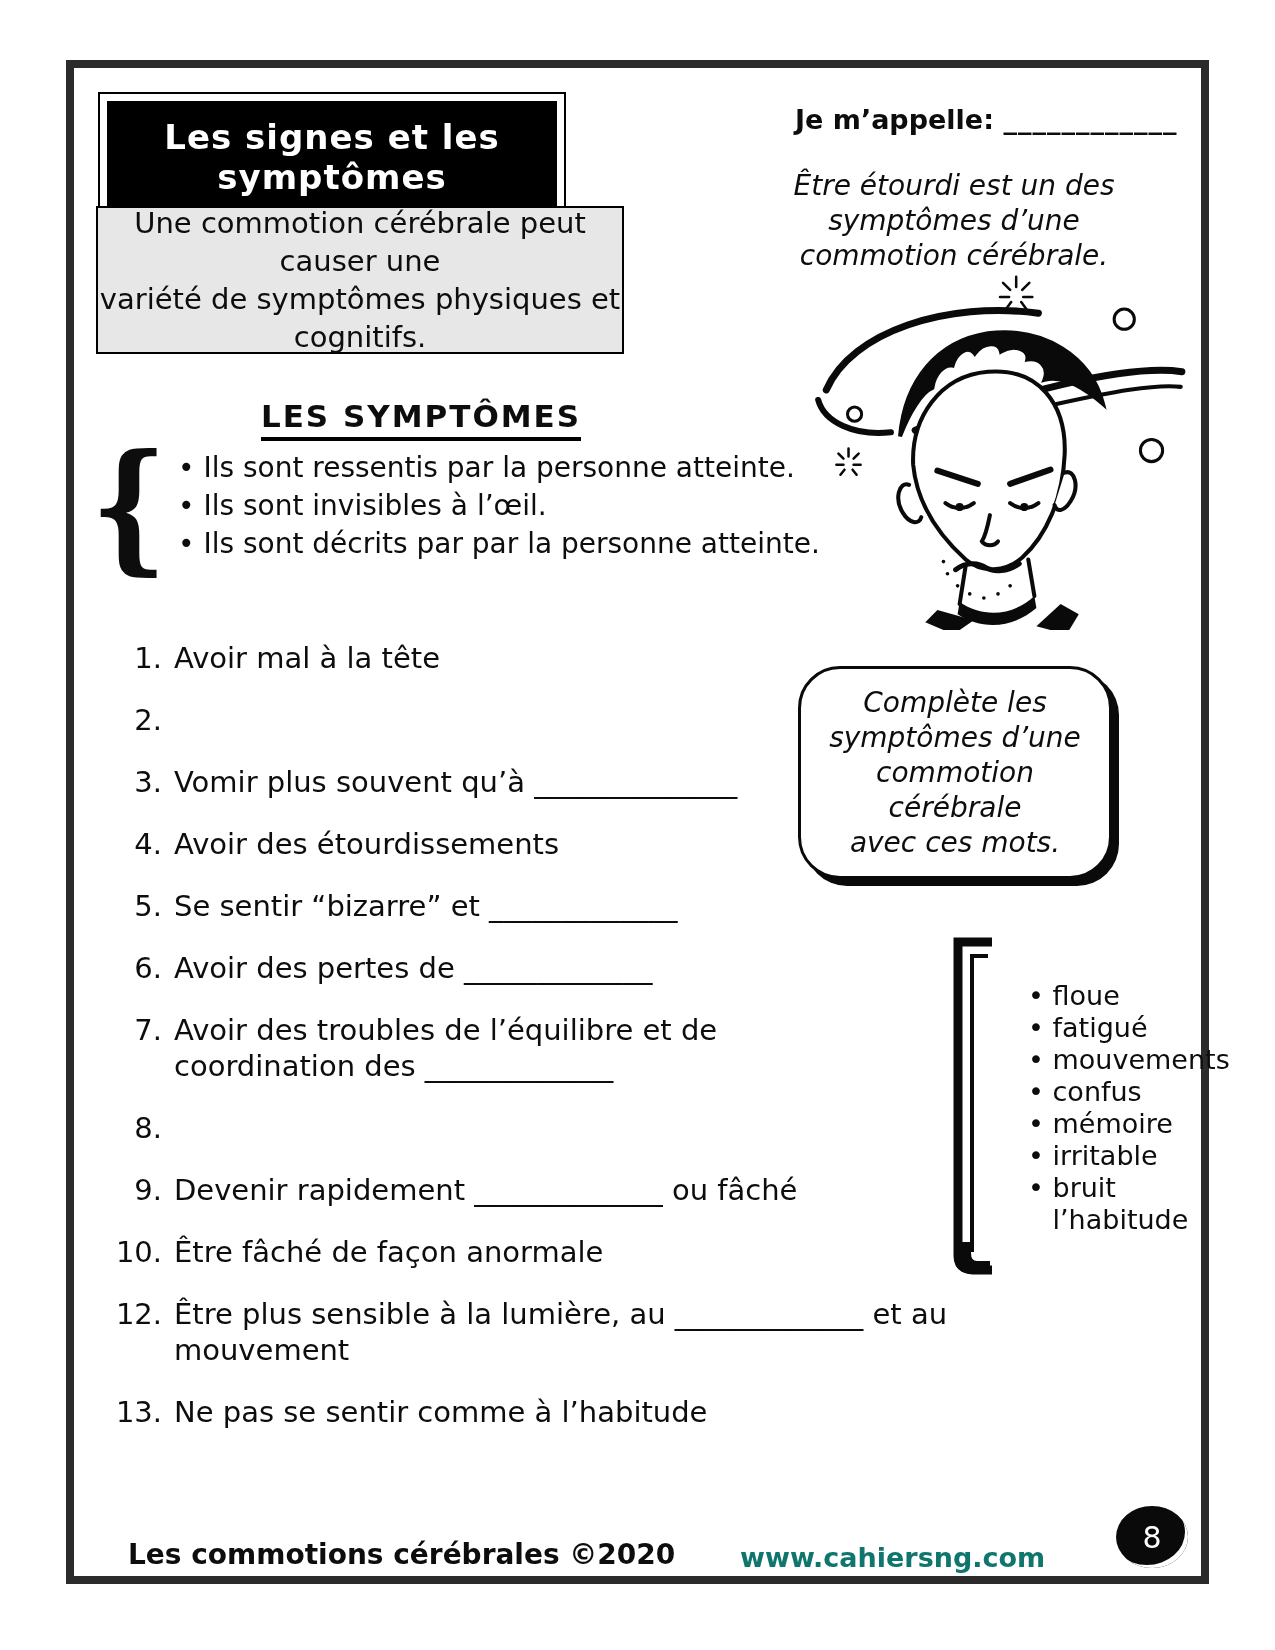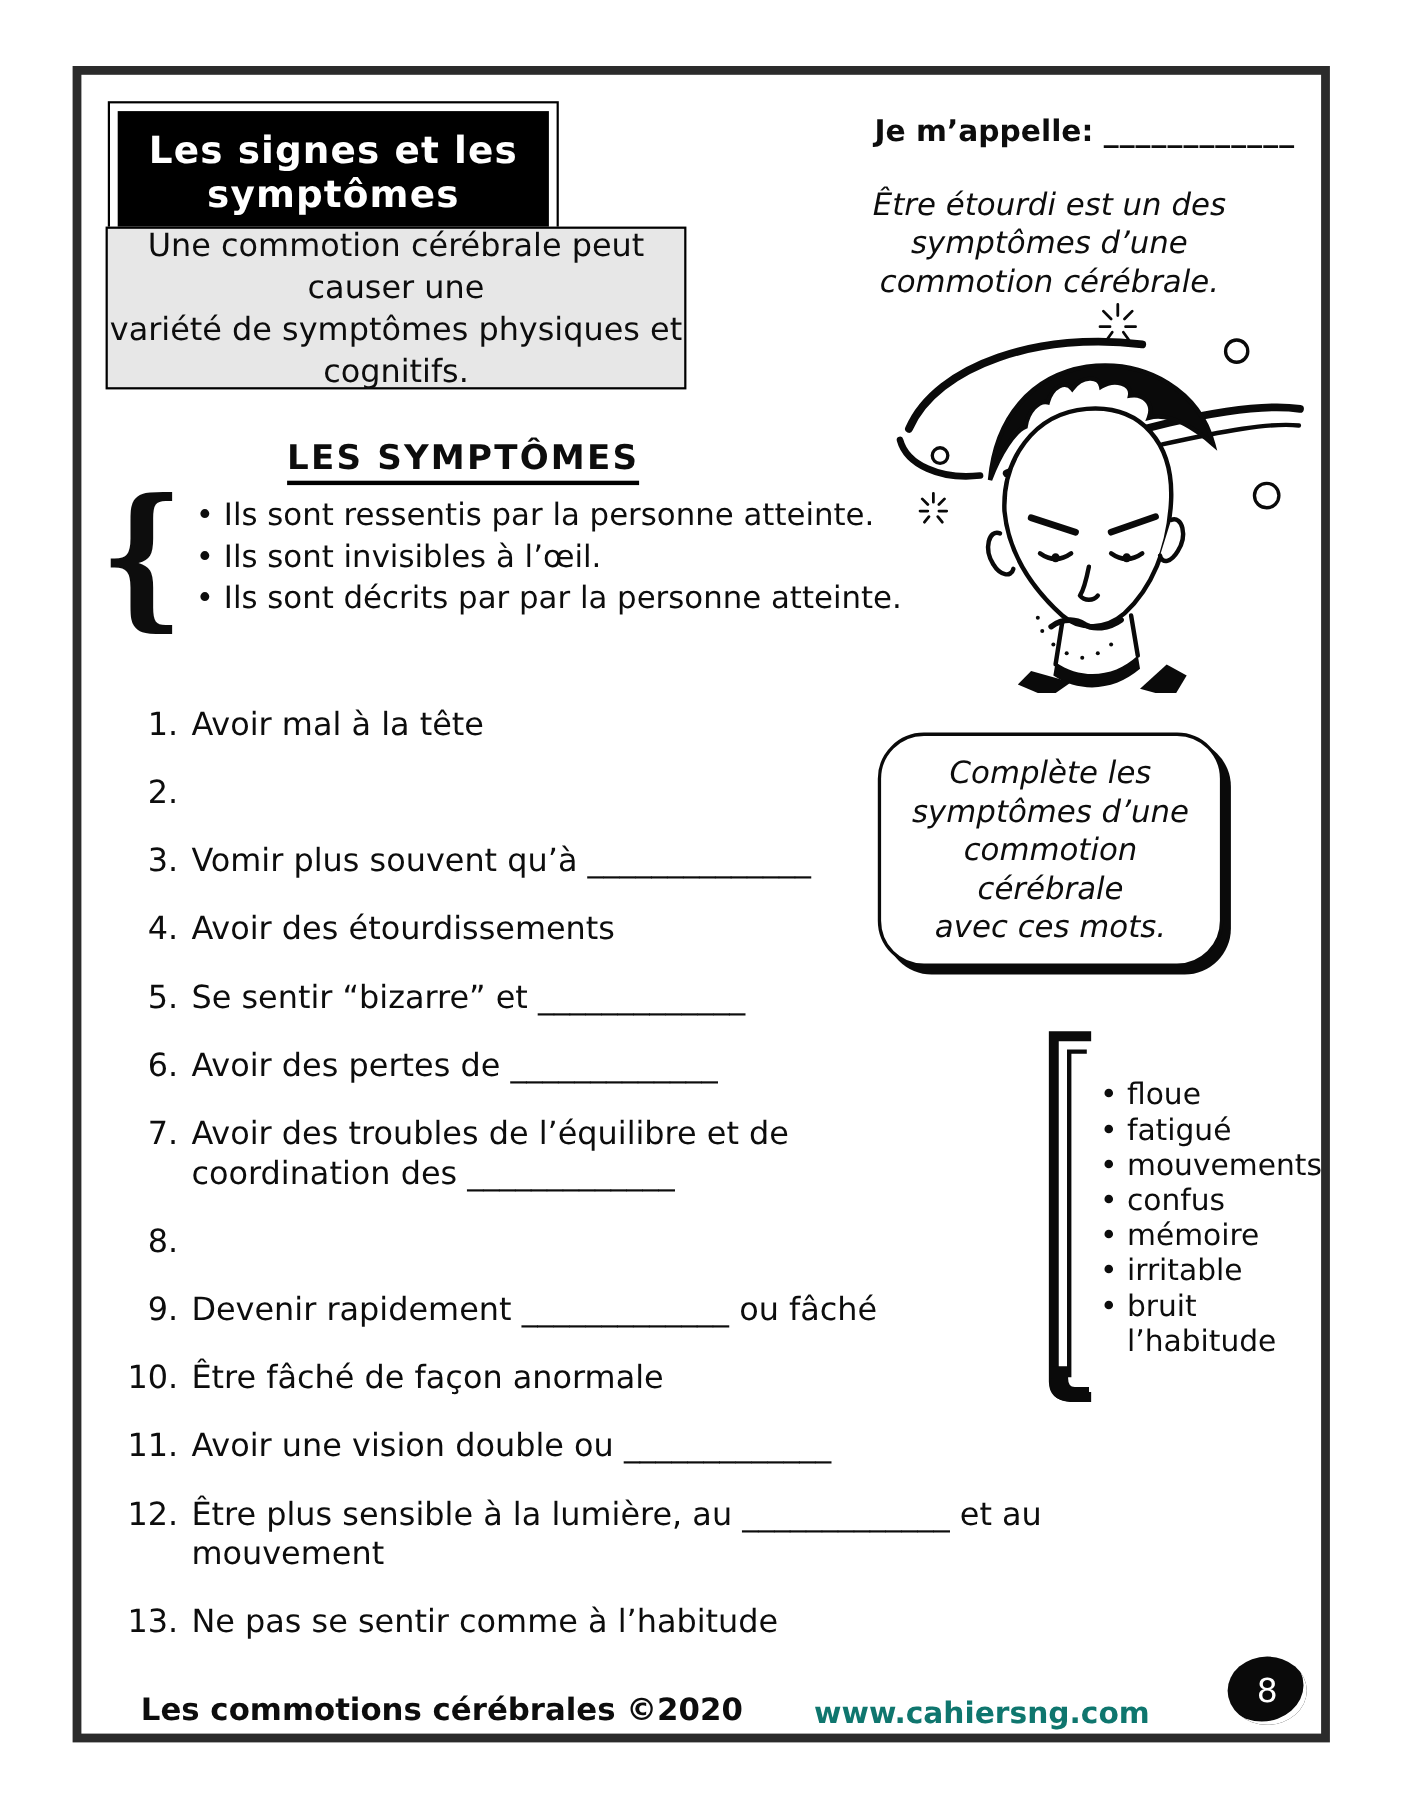--- a/index.html
+++ b/index.html
@@ -7,21 +7,21 @@
     width:1275px; height:1650px; position:relative; overflow:hidden;
     background:#ffffff; color:#0d0d0d;
     font-family:"DejaVu Sans", sans-serif;
   }
   .frame {
     position:absolute; left:66px; top:60px; width:1143px; height:1524px;
     box-sizing:border-box; border:8px solid #2b2b2b; background:#fff;
   }
   
   .title-wrap {
-    position:absolute; left:98px; top:92px; width:410px;
+    position:absolute; left:98px; top:92px; width:468px;
     box-sizing:border-box; border:2px solid #000; background:#fff; padding:7px;
   }
   .title-inner {
     background:#000; color:#fff; text-align:center;
     font-weight:bold; font-size:34px; letter-spacing:1px; padding:16px 4px;
   }
   
   .name-line { position:absolute; left:795px; top:104px; font-size:27px; white-space:nowrap;font-weight:bold; }
   .name-line .blank { letter-spacing:1px; }
   
@@ -58,21 +58,21 @@
   .numbered .txt { white-space:pre-line; }
   
   .bubble {
     position:absolute; left:798px; top:666px; width:314px; box-sizing:border-box;
     border:3px solid #0a0a0a; border-radius:42px; background:#fff;
     box-shadow:7px 7px 0 #0a0a0a;
     padding:16px 8px; text-align:center; font-style:italic;
     font-size:28px; line-height:35px; white-space:pre-line;
   }
   
-  .word-bank { position:absolute; left:948px; top:936px; display:flex; }
+  .word-bank { position:absolute; left:948px; top:936px; display:flex;gap:28px; }
   .bracket-svg { width:44px; height:340px; }
   .words { list-style:none; margin:0; padding:44px 0 0 8px; font-size:27px; line-height:32px; white-space:nowrap; }
   .words li::before { content:"• "; }
   .words li:last-child::before { visibility:hidden; }
   
   .footer-credit { position:absolute; left:128px; top:1538px; font-size:28px; font-weight:bold; }
   .footer-url { position:absolute; left:740px; top:1542px; font-size:27px; font-weight:bold; color:#0f766e; }
   .page-badge {
     position:absolute; left:1116px; top:1506px; width:72px; height:62px;
     background:#0a0a0a; border-radius:50%; color:#fff;
@@ -215,24 +215,20 @@
     <li>
       <span class="num">9.</span>
       <span class="txt">Devenir rapidement _____________ ou fâché</span>
     </li>
 
     <li>
       <span class="num">10.</span>
       <span class="txt">Être fâché de façon anormale</span>
     </li>
 
-    <li>
-      <span class="num">11.</span>
-      <span class="txt">Avoir une vision double ou _____________</span>
-    </li>
 
     <li>
       <span class="num">12.</span>
       <span class="txt">Être plus sensible à la lumière, au _____________ et au mouvement</span>
     </li>
 
     <li>
       <span class="num">13.</span>
       <span class="txt">Ne pas se sentir comme à l’habitude</span>
     </li>

